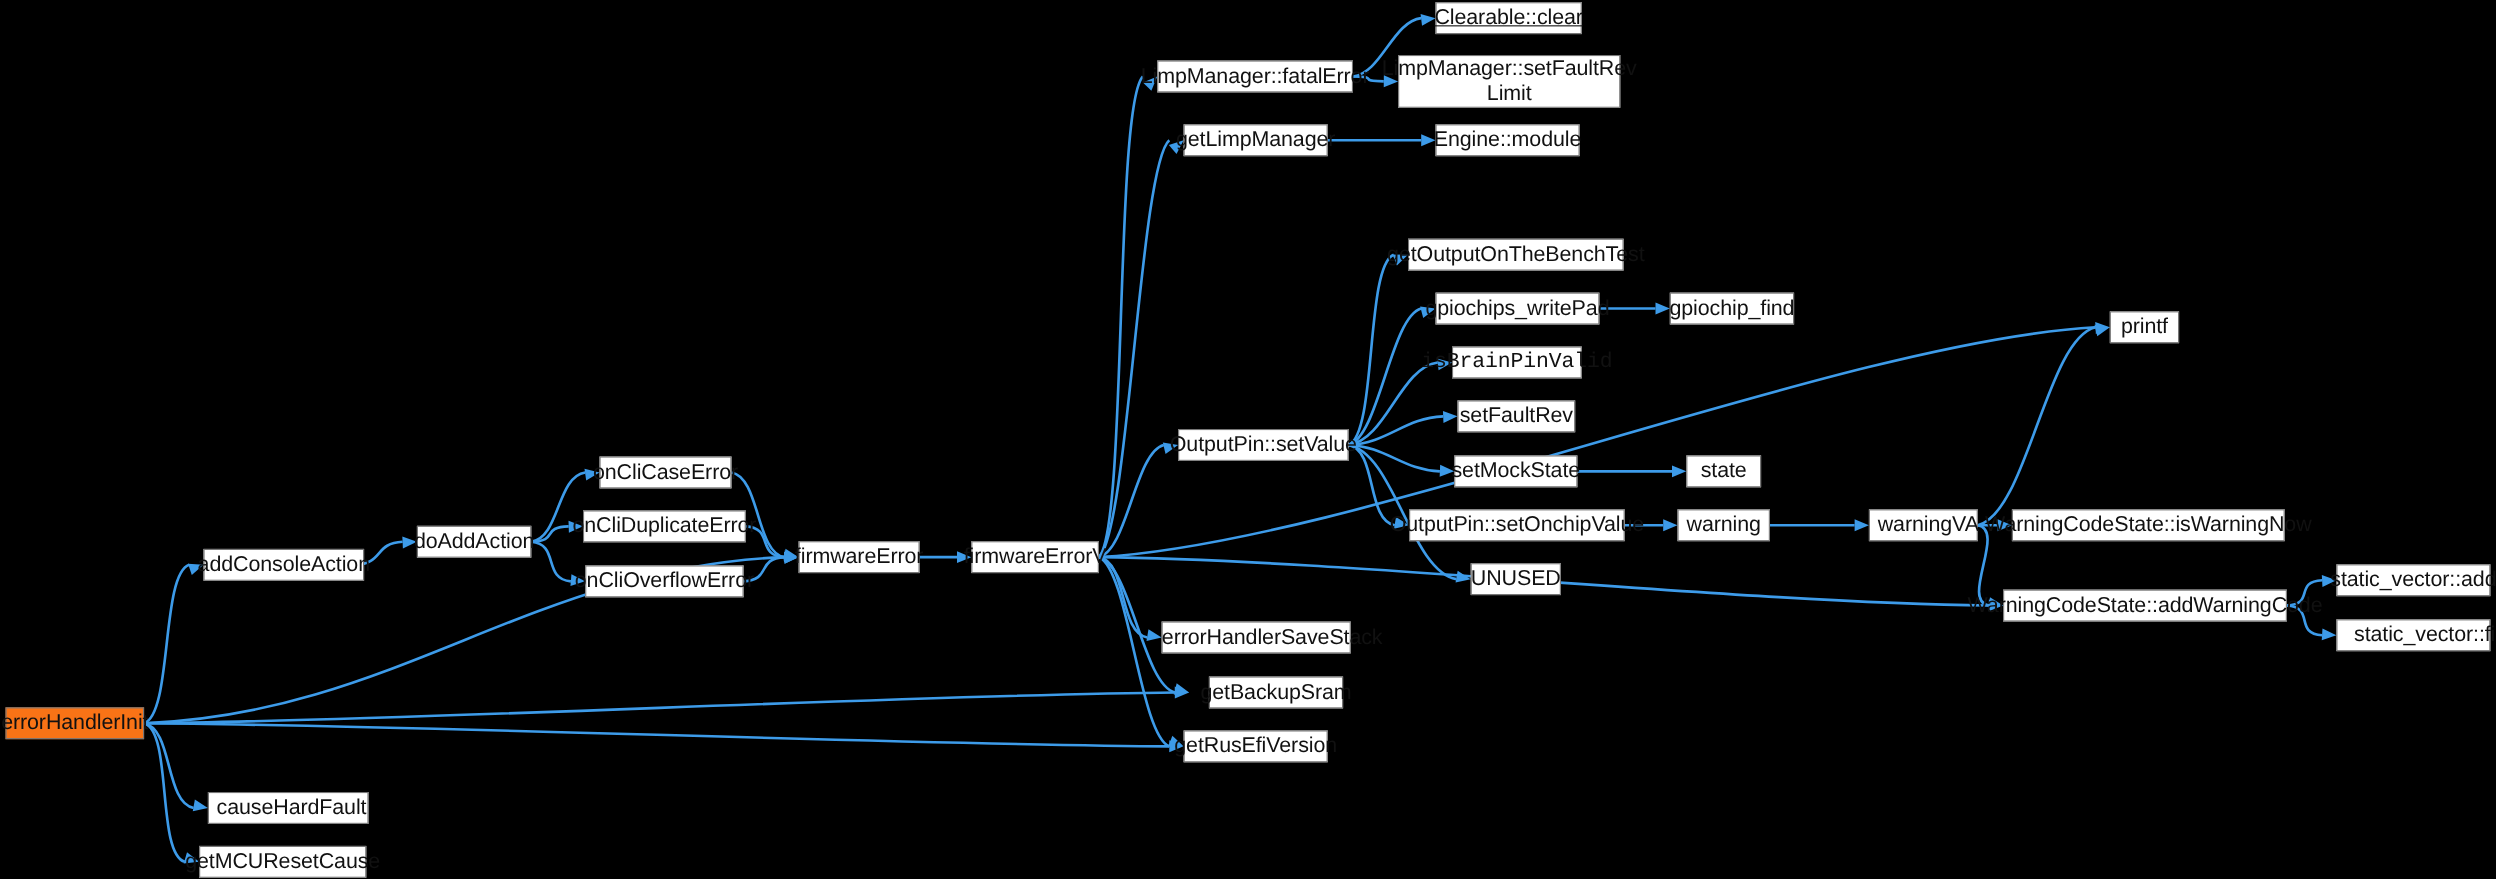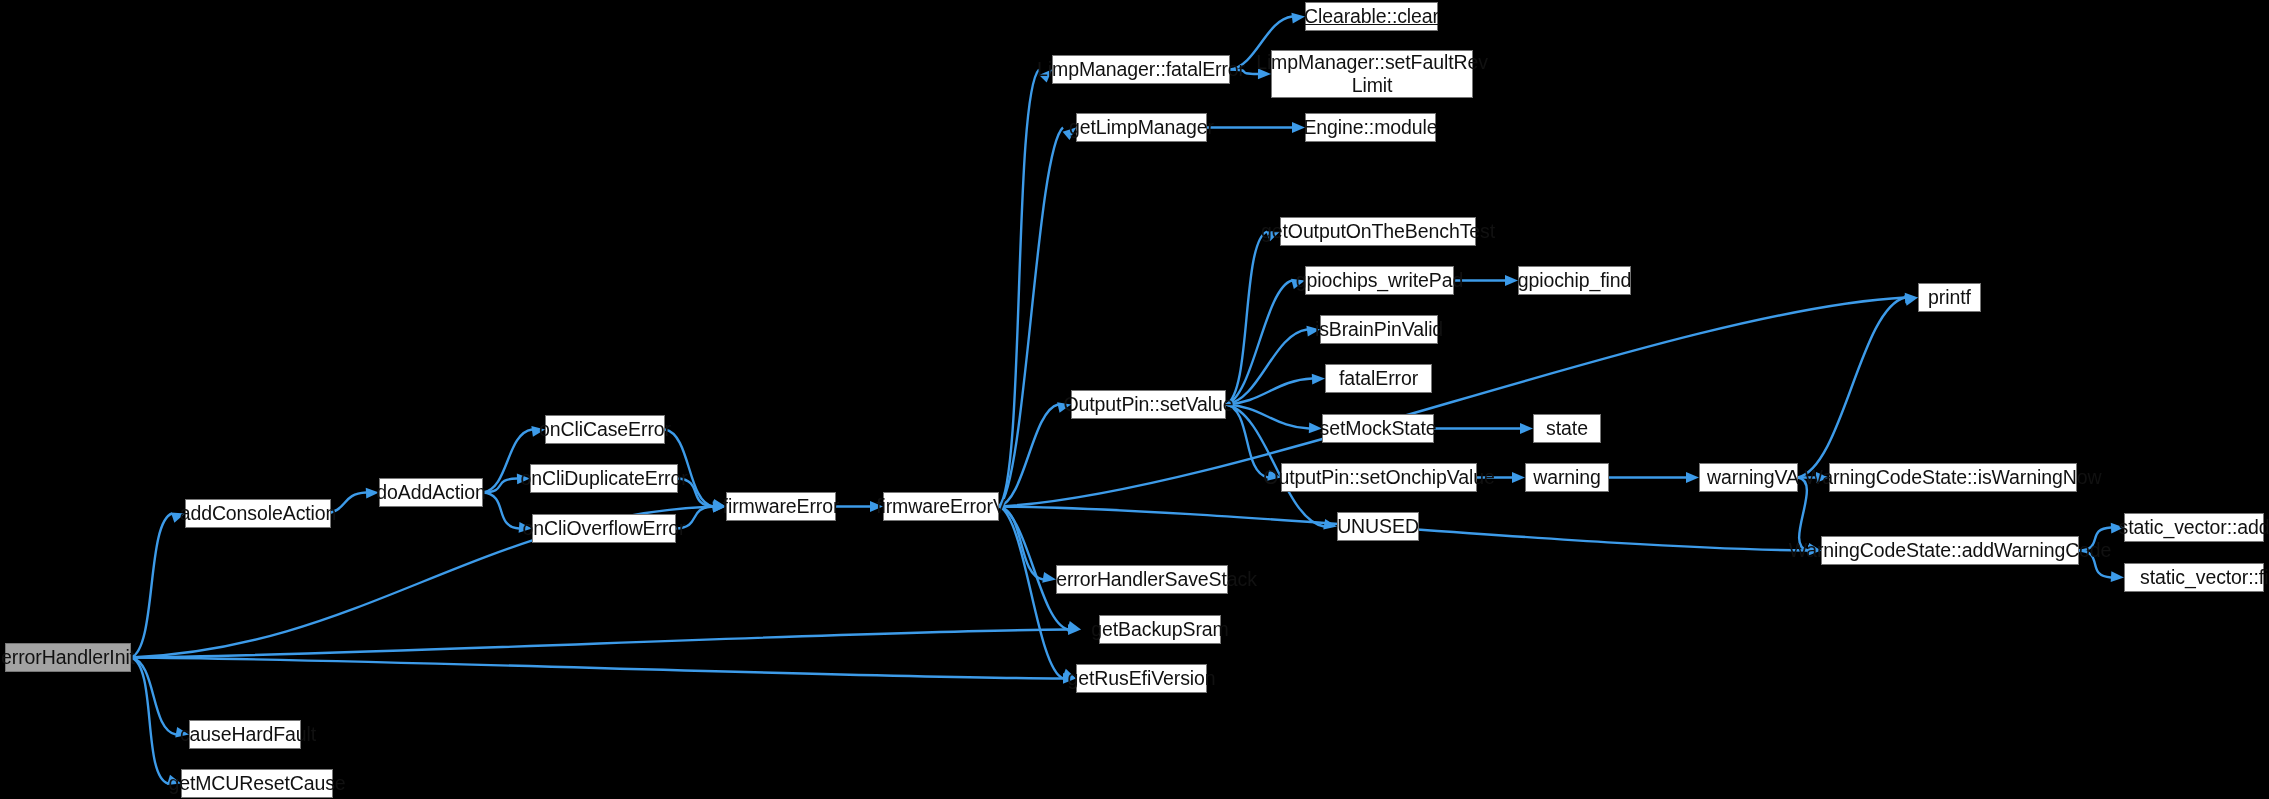--- a/index.html
+++ b/index.html
@@ -45,21 +45,21 @@
     line-height: 1.18;
     display: flex;
     align-items: center;
     justify-content: center;
     text-align: center;
     white-space: pre-line;
     padding: 0 6px;
     letter-spacing: -0.1px;
   }
   .node.root {
-    background: #a3a3a3;
+    background: #f97316;
     border-color: #777777;
   }
 </style>
 </head>
 <body>
 
 <div id="graph-root">
   <svg id="edge-layer" viewBox="0 0 2269 799" preserveAspectRatio="none">
       <path class="edge-path" d="M131,657.5 C157,648.86 146,522.14 172,513.5"></path>
       <polygon class="edge-head" points="185,513.5 174.3662254169938,522.7240358909651 170.96042754956056,512.475107123226"></polygon>
@@ -140,40 +140,40 @@
       <path class="edge-path" d="M1798,477.5 C1824,481.88 1782,546.12 1808,550.5"></path>
       <polygon class="edge-head" points="1821,550.5 1807.2835772412475,553.6653983482615 1809.0776822432383,543.0154599802788"></polygon>
       <path class="edge-path" d="M2079,550.5 C2105,549.12 2085,528.88 2111,527.5"></path>
       <polygon class="edge-head" points="2124,527.5 2111.304485454133,533.5814398308038 2110.7320604242086,522.7966204264227"></polygon>
       <path class="edge-path" d="M2079,550.5 C2105,552.12 2085,575.88 2111,577.5"></path>
       <polygon class="edge-head" points="2124,577.5 2110.6893510566642,582.0811160984279 2111.3609716973388,571.3020193962445"></polygon>
     </svg>
   <div id="node-layer">
       <div class="node root" style="left: 5px; top: 643px; width: 126px; height: 29px;">errorHandlerInit</div>
       <div class="node" style="left: 185px; top: 499px; width: 146px; height: 29px;">addConsoleAction</div>
-      <div class="node" style="left: 189px; top: 720px; width: 112px; height: 29px; padding-left: 12px;">causeHardFault</div>
+      <div class="node" style="left: 189px; top: 720px; width: 146px; height: 29px; padding-left: 12px;">causeHardFault</div>
       <div class="node" style="left: 181px; top: 769px; width: 152px; height: 29px;">getMCUResetCause</div>
       <div class="node" style="left: 379px; top: 478px; width: 104px; height: 29px;">doAddAction</div>
       <div class="node" style="left: 545px; top: 415px; width: 120px; height: 29px;">onCliCaseError</div>
       <div class="node" style="left: 530px; top: 464px; width: 148px; height: 29px;">onCliDuplicateError</div>
       <div class="node" style="left: 532px; top: 514px; width: 144px; height: 29px;">onCliOverflowError</div>
       <div class="node" style="left: 726px; top: 492px; width: 110px; height: 29px;">firmwareError</div>
       <div class="node" style="left: 883px; top: 492px; width: 116px; height: 29px;">firmwareErrorV</div>
       <div class="node" style="left: 1052px; top: 55px; width: 178px; height: 29px;">LimpManager::fatalError</div>
       <div class="node" style="left: 1076px; top: 113px; width: 131px; height: 29px;">getLimpManager</div>
       <div class="node" style="left: 1305px; top: 2px; width: 133px; height: 29px; text-decoration: underline;">Clearable::clear</div>
       <div class="node" style="left: 1271px; top: 50px; width: 202px; height: 48px;">LimpManager::setFaultRev
 Limit</div>
       <div class="node" style="left: 1305px; top: 113px; width: 131px; height: 29px;">Engine::module</div>
       <div class="node" style="left: 1071px; top: 390px; width: 155px; height: 29px;">OutputPin::setValue</div>
       <div class="node" style="left: 1280px; top: 217px; width: 196px; height: 29px;">getOutputOnTheBenchTest</div>
       <div class="node" style="left: 1305px; top: 266px; width: 149px; height: 29px;">gpiochips_writePad</div>
       <div class="node" style="left: 1518px; top: 266px; width: 113px; height: 29px;">gpiochip_find</div>
-      <div class="node" style="left: 1320px; top: 315px; width: 118px; height: 29px;">isBrainPinValid</div>
-      <div class="node" style="left: 1325px; top: 364px; width: 107px; height: 29px;">fatalError</div>
+      <div class="node" style="left: 1320px; top: 315px; width: 118px; height: 29px; font-family: Liberation Mono, monospace;">isBrainPinValid</div>
+      <div class="node" style="left: 1325px; top: 364px; width: 107px; height: 29px;">setFaultRev</div>
       <div class="node" style="left: 1322px; top: 414px; width: 112px; height: 29px;">setMockState</div>
       <div class="node" style="left: 1533px; top: 414px; width: 68px; height: 29px;">state</div>
       <div class="node" style="left: 1281px; top: 463px; width: 196px; height: 29px;">OutputPin::setOnchipValue</div>
       <div class="node" style="left: 1525px; top: 463px; width: 84px; height: 29px;">warning</div>
       <div class="node" style="left: 1699px; top: 463px; width: 99px; height: 29px; padding-left: 15px;">warningVA</div>
       <div class="node" style="left: 1337px; top: 512px; width: 82px; height: 29px;">UNUSED</div>
       <div class="node" style="left: 1918px; top: 283px; width: 63px; height: 29px;">printf</div>
       <div class="node" style="left: 1829px; top: 463px; width: 248px; height: 29px;">WarningCodeState::isWarningNow</div>
       <div class="node" style="left: 1821px; top: 536px; width: 258px; height: 29px;">WarningCodeState::addWarningCode</div>
       <div class="node" style="left: 2124px; top: 513px; width: 140px; height: 29px;">static_vector::add</div>

